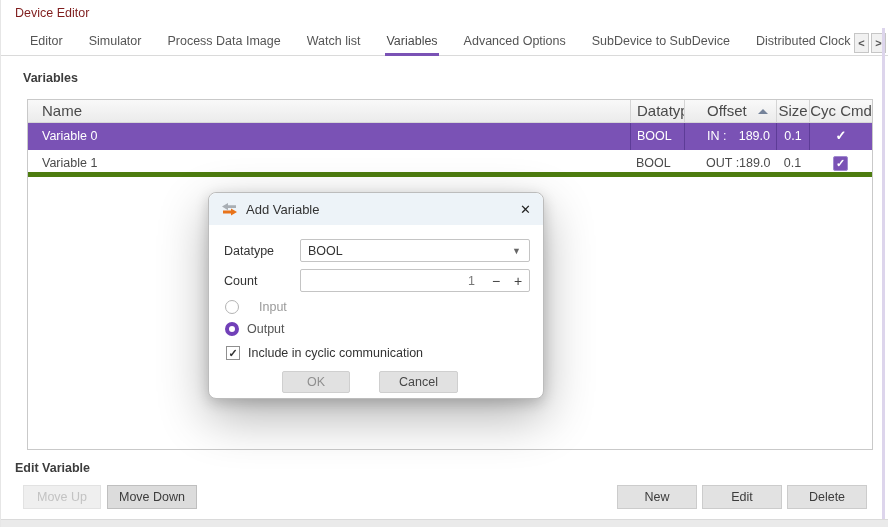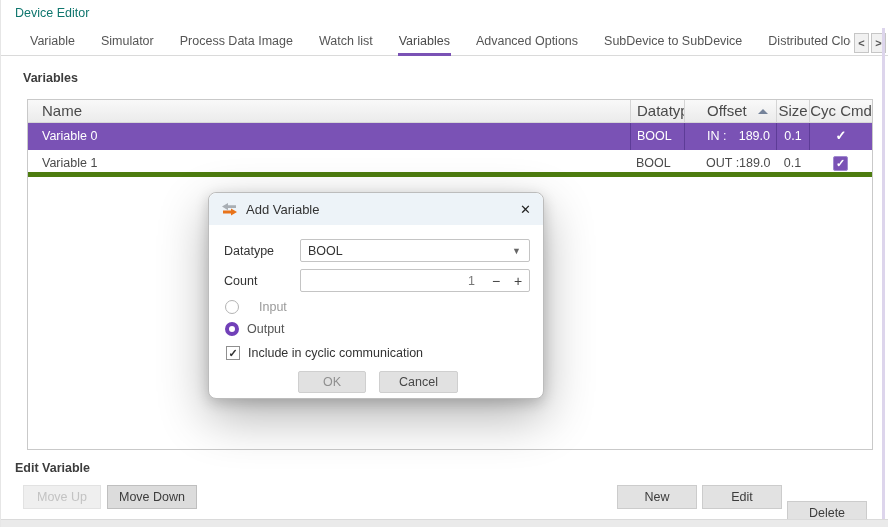--- a/index.html
+++ b/index.html
@@ -2,21 +2,21 @@
 <html><head>
 <meta charset="utf-8">
 <style>
   * { margin:0; padding:0; box-sizing:border-box; }
   html,body { background:#fff; }
   body { font-family:"Liberation Sans", sans-serif; color:#444; }
   #app { position:relative; width:888px; height:527px; background:#fff; overflow:hidden;
          border-left:1px solid #e6e6e6; }
 
   
-  .window-title { position:absolute; left:14px; top:6px; font-size:12.5px; color:#0f766e; }
+  .window-title { position:absolute; left:14px; top:6px; font-size:12.5px; color:#7f1d1d; }
   .tabbar { position:absolute; left:0; top:30px; width:888px; height:26px; border-bottom:1px solid #dadada; }
   .tabs { position:absolute; left:28px; top:0; width:822px; height:26px; display:flex; gap:24px;
           overflow:hidden; white-space:nowrap; }
   .tab { font-size:12.5px; color:#555; line-height:23px; height:26px; padding:0 1px; cursor:default; flex:0 0 auto; }
   .tab.active { border-bottom:3px solid #7a52b5; color:#4a4a4a; }
   .tab-scroll { position:absolute; top:3px; width:15px; height:20px; background:#f1f1f1; border:1px solid #c6c6c6;
                 font-size:11px; font-weight:bold; color:#555; text-align:center; line-height:18px; }
   .tab-scroll.prev { right:20px; } .tab-scroll.next { right:3px; }
 
   
@@ -70,47 +70,47 @@
   .radio.off { border:1px solid #b3b3b3; background:#fff; }
   .radio.on { border:4px solid #7140b8; background:#fff; }
   .radio-label { font-size:12.5px; }
   .radio-label.dim { color:#9a9a9a; } .radio-label.dark { color:#555; }
   .cb-row { position:absolute; left:17px; display:flex; align-items:center; gap:8px; }
   .cb { width:14px; height:14px; border:1px solid #8f8f8f; background:#fff; color:#333; font-size:11px;
         line-height:12px; text-align:center; font-weight:bold; }
   .cb-label { font-size:12.5px; color:#333; }
   .dlg-btn { position:absolute; top:178px; height:22px; background:#e1e1e1; border:1px solid #cfcfcf;
              border-radius:2px; font-size:12.5px; text-align:center; line-height:20px; }
-  .dlg-btn.ok { left:89px; width:68px; color:#8f8f8f; }
+  .dlg-btn.ok { left:73px; width:68px; color:#8f8f8f; }
   .dlg-btn.cancel { left:170px; width:79px; color:#474747; }
 
   
   .footer-heading { position:absolute; left:14px; top:461px; font-size:12.5px; font-weight:bold; color:#3d3d3d; }
   .btn { position:absolute; top:485px; height:24px; background:#e2e2e2; border:1px solid #cccccc;
          font-size:12.5px; color:#3c3c3c; text-align:center; line-height:22px; }
   .btn.moveup { left:22px; width:78px; background:#efefef; border-color:#e2e2e2; color:#c3c3c3; }
   .btn.movedown { left:106px; width:90px; background:#dcdcdc; border-color:#bfbfbf; }
   .btn.new { left:616px; width:80px; }
   .btn.edit { left:701px; width:80px; }
-  .btn.delete { left:786px; width:80px;margin-top:16px; }
+  .btn.delete { left:786px; width:80px; }
 
   .right-edge { position:absolute; left:881px; top:28px; width:3px; height:492px; background:#ddd5ec; }
   .bottom-strip { position:absolute; left:0; top:519px; width:888px; height:8px; background:#eaeaea;
                   border-top:1px solid #dadada; }
 </style>
 </head>
 <body>
 
 <div id="app">
 
   <div class="window-title">Device Editor</div>
 
   <div class="tabbar">
     <div class="tabs">
-      <div class="tab">Variable</div>
+      <div class="tab">Editor</div>
       <div class="tab">Simulator</div>
       <div class="tab">Process Data Image</div>
       <div class="tab">Watch list</div>
       <div class="tab active">Variables</div>
       <div class="tab">Advanced Options</div>
       <div class="tab">SubDevice to SubDevice</div>
       <div class="tab">Distributed Clocks</div>
 
     </div>
     <div class="tab-scroll prev"><span>&lt;</span></div>

